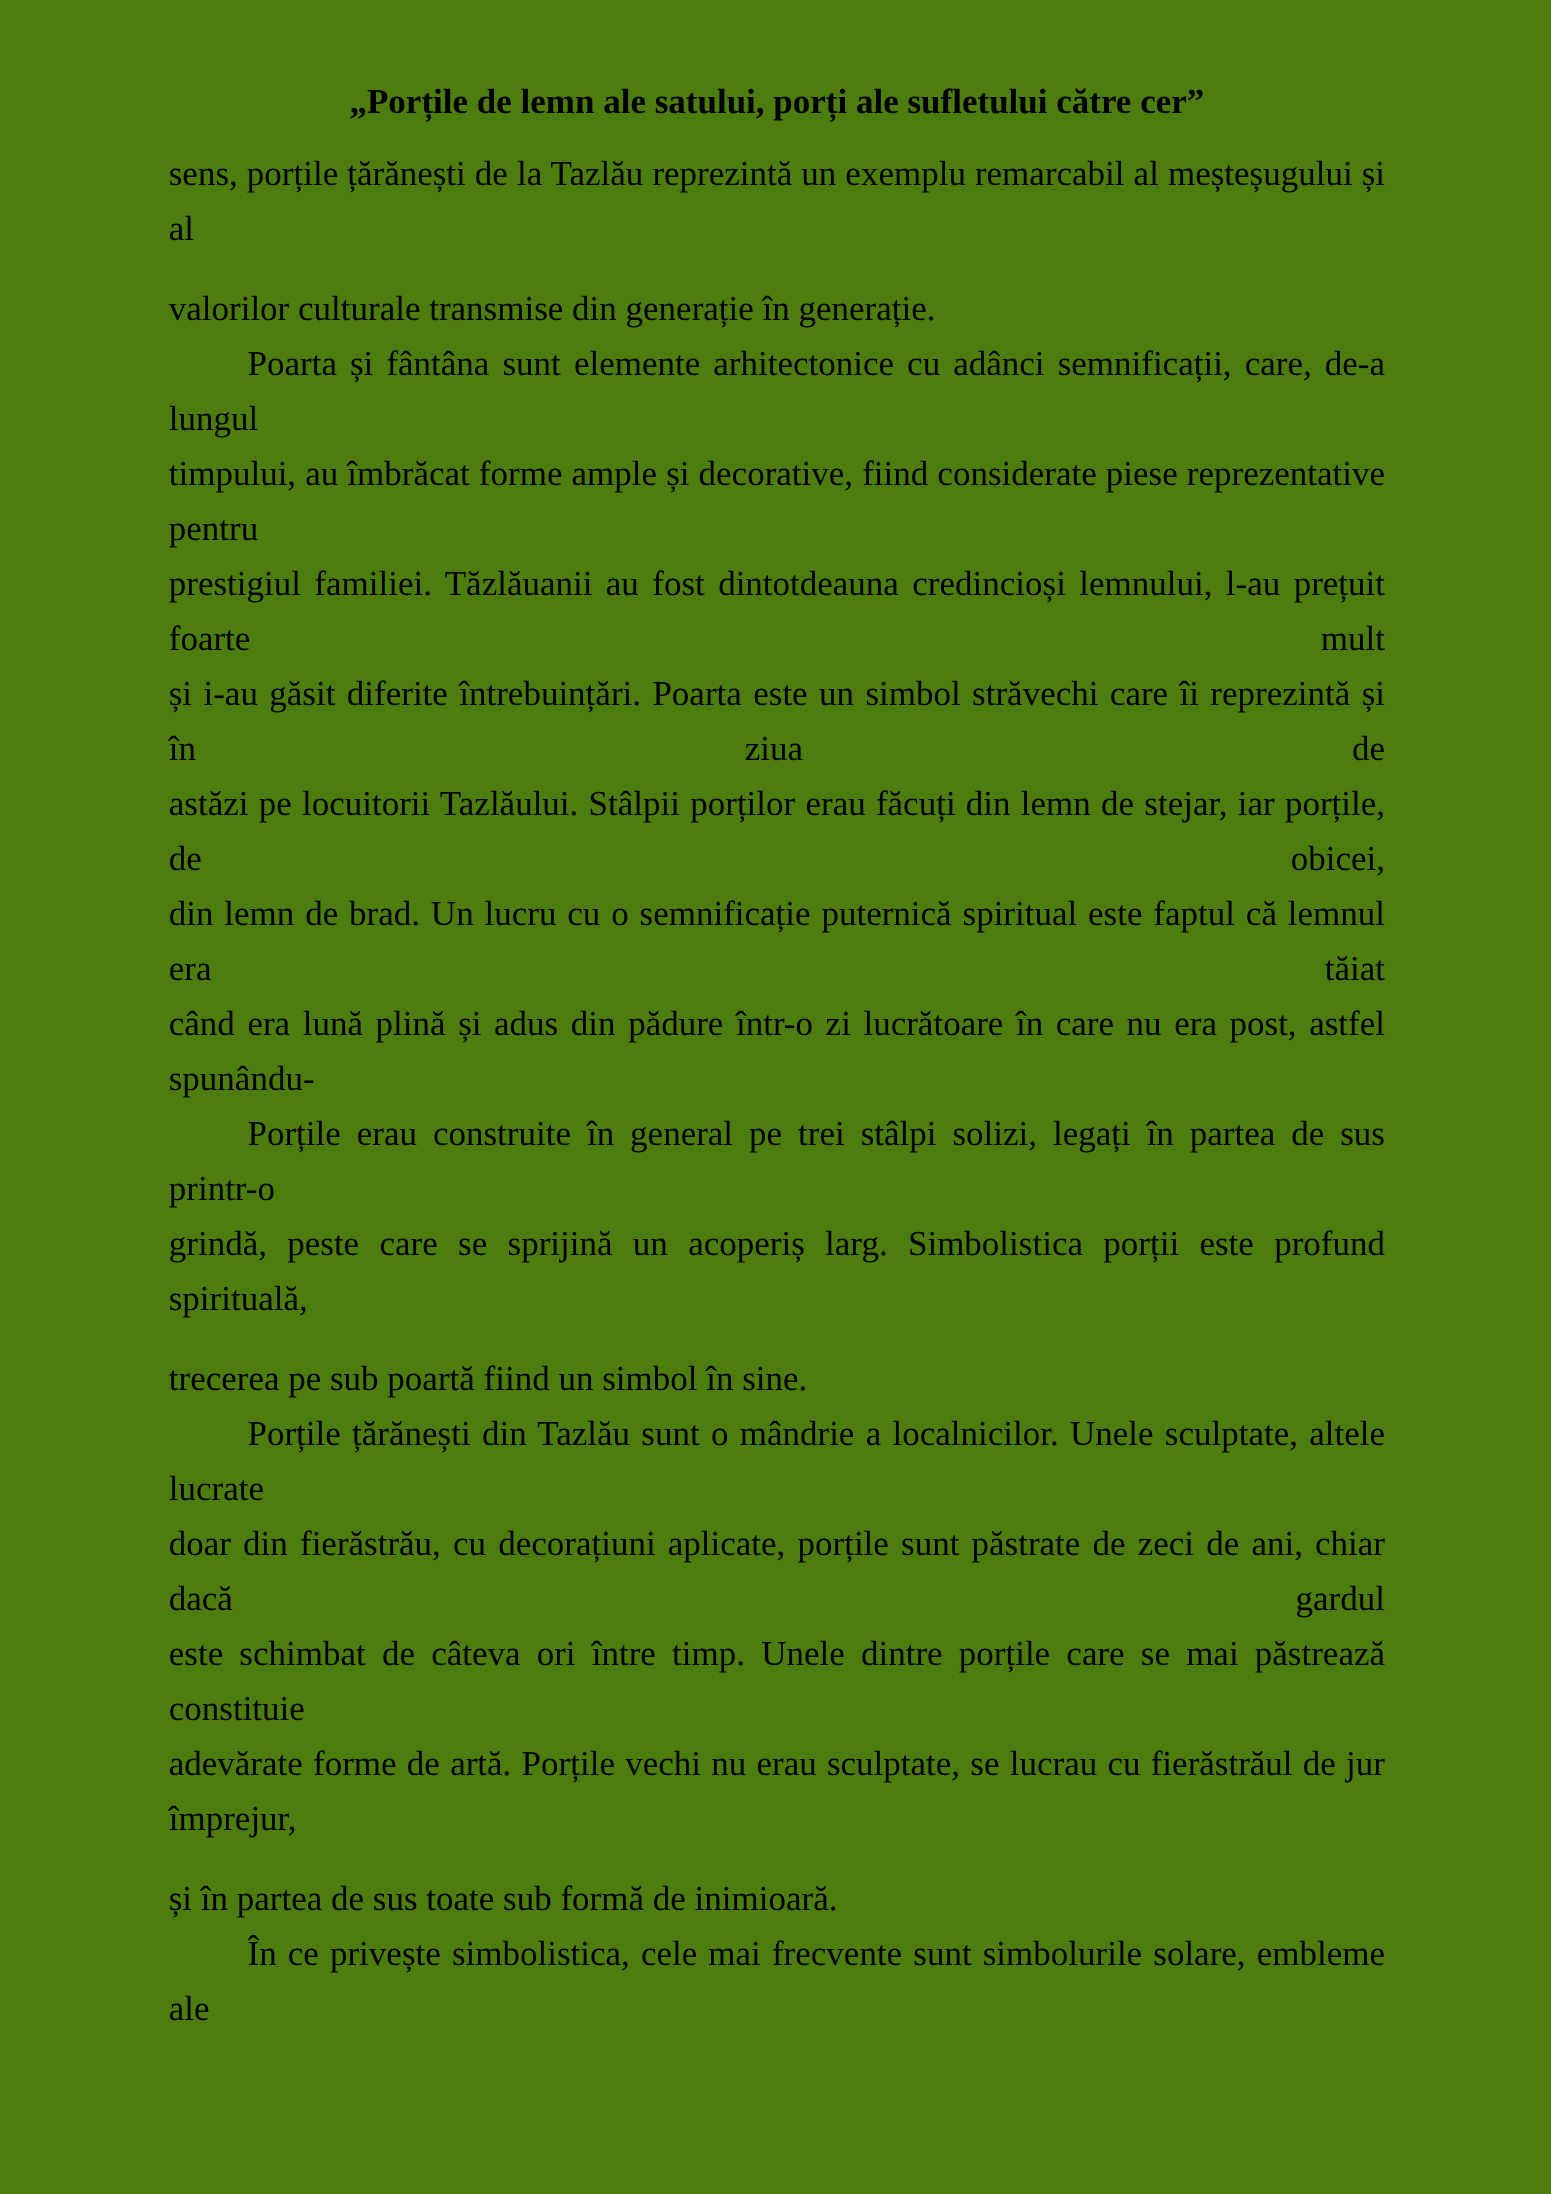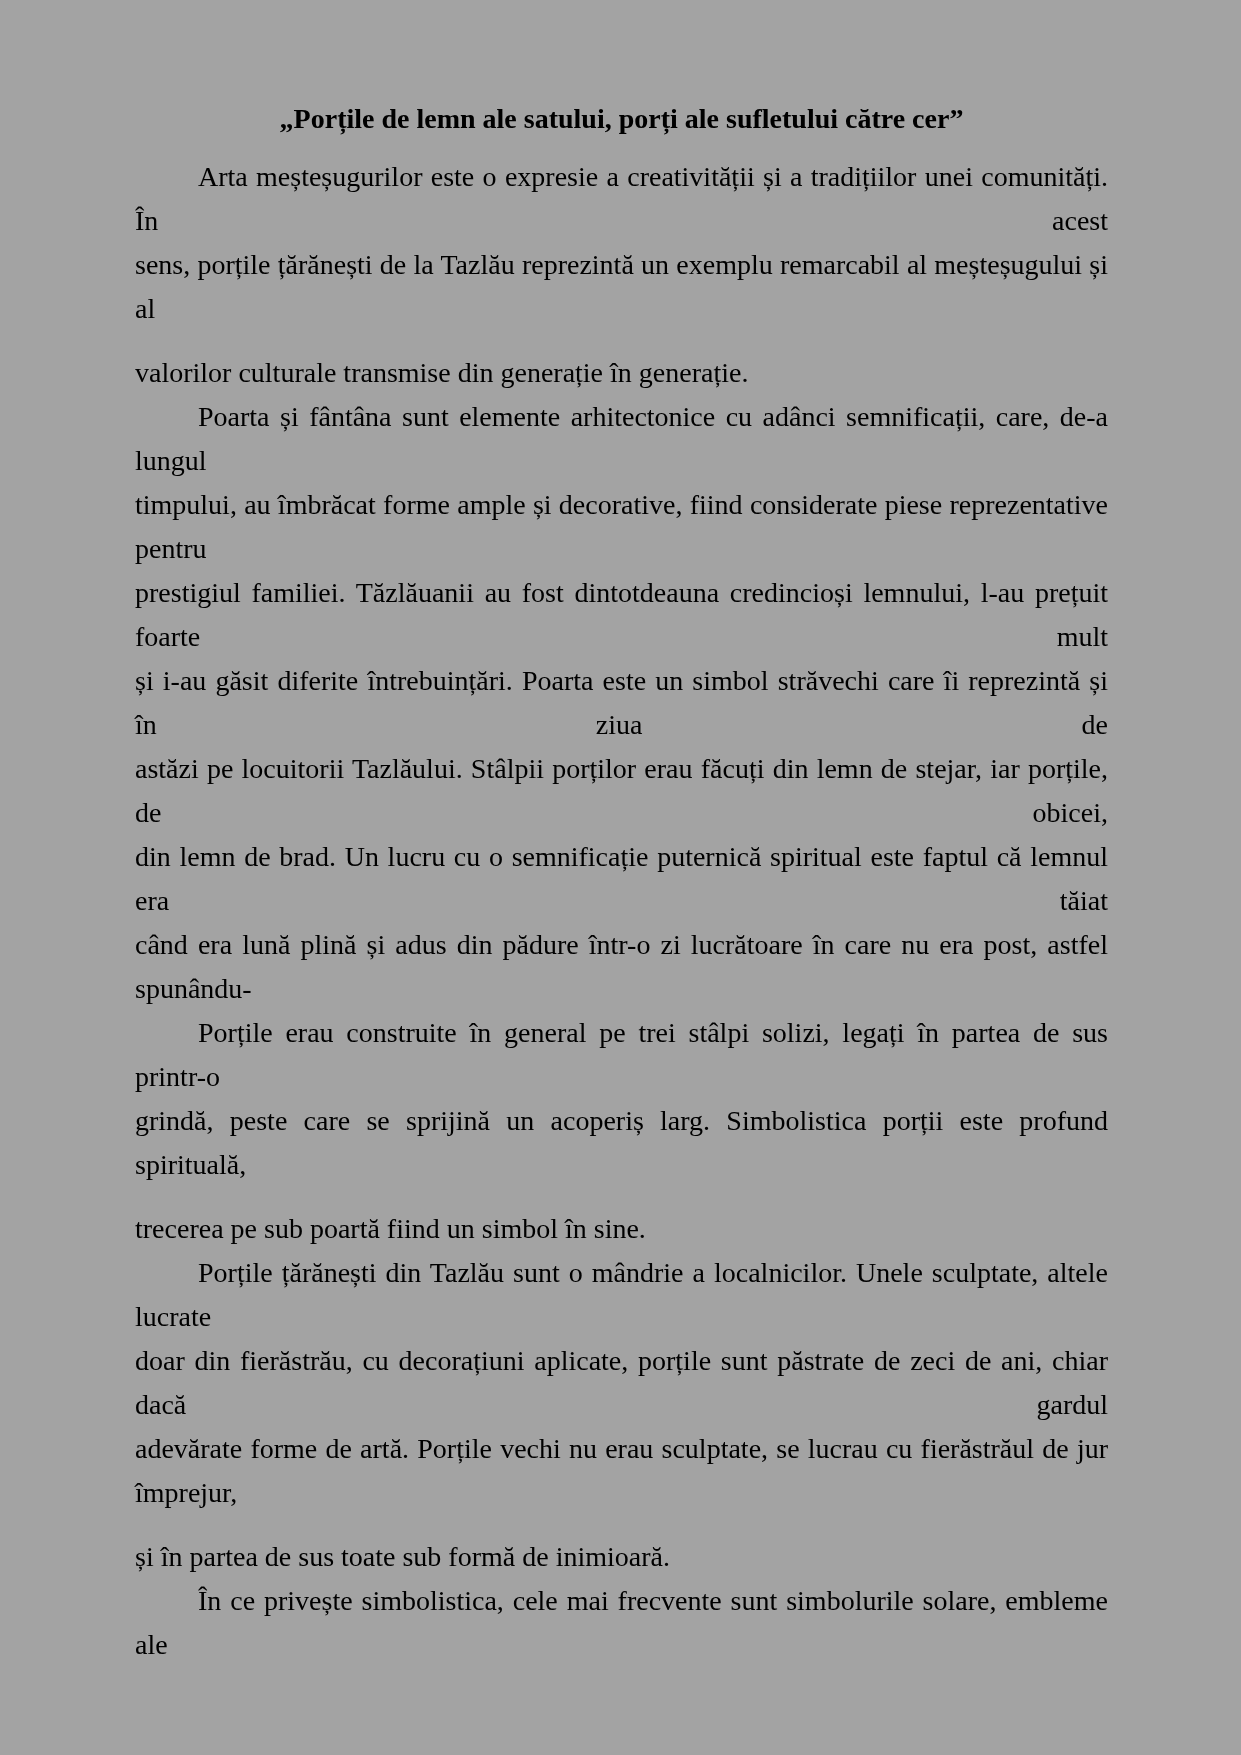--- a/index.html
+++ b/index.html
@@ -4,23 +4,23 @@
 <style>
   html, body {
     margin: 0;
     padding: 0;
     background: #ffffff;
   }
   .page {
     position: relative;
     width: 1241px;
     height: 1755px;
-    background: #a3a3a3;
+    background: #4d7c0f;
     box-sizing: border-box;
-    padding: 97px 133px 0 135px;
+    padding: 60px 133px 0 135px;
     font-family: "Liberation Serif", "DejaVu Serif", serif;
     color: #000000;
     overflow: hidden;
   }
   .doc-title {
     margin: 0;
     font-size: 28px;
     line-height: 44px;
     font-weight: bold;
     text-align: center;
@@ -46,41 +46,41 @@
     margin-top: 20px;
   }
 </style>
 </head>
 <body>
 
 <div class="page">
   <h1 class="doc-title">„Porțile de lemn ale satului, porți ale sufletului către cer”</h1>
   <div class="doc-body">
       <div class="paragraph">
-        <div class="line first">Arta meșteșugurilor este o expresie a creativității și a tradițiilor unei comunități. În acest</div>
         <div class="line">sens, porțile țărănești de la Tazlău reprezintă un exemplu remarcabil al meșteșugului și al</div>
         <div class="line last">valorilor culturale transmise din generație în generație.</div>
       </div>
       <div class="paragraph">
         <div class="line first">Poarta și fântâna sunt elemente arhitectonice cu adânci semnificații, care, de-a lungul</div>
         <div class="line">timpului, au îmbrăcat forme ample și decorative, fiind considerate piese reprezentative pentru</div>
         <div class="line">prestigiul familiei. Tăzlăuanii au fost dintotdeauna credincioși lemnului, l-au prețuit foarte mult</div>
         <div class="line">și i-au găsit diferite întrebuințări. Poarta este un simbol străvechi care îi reprezintă și în ziua de</div>
         <div class="line">astăzi pe locuitorii Tazlăului. Stâlpii porților erau făcuți din lemn de stejar, iar porțile, de obicei,</div>
         <div class="line">din lemn de brad. Un lucru cu o semnificație puternică spiritual este faptul că lemnul era tăiat</div>
         <div class="line">când era lună plină și adus din pădure într-o zi lucrătoare în care nu era post, astfel spunându-</div>
       </div>
       <div class="paragraph">
         <div class="line first">Porțile erau construite în general pe trei stâlpi solizi, legați în partea de sus printr-o</div>
         <div class="line">grindă, peste care se sprijină un acoperiș larg. Simbolistica porții este profund spirituală,</div>
         <div class="line last">trecerea pe sub poartă fiind un simbol în sine.</div>
       </div>
       <div class="paragraph">
         <div class="line first">Porțile țărănești din Tazlău sunt o mândrie a localnicilor. Unele sculptate, altele lucrate</div>
         <div class="line">doar din fierăstrău, cu decorațiuni aplicate, porțile sunt păstrate de zeci de ani, chiar dacă gardul</div>
+        <div class="line">este schimbat de câteva ori între timp. Unele dintre porțile care se mai păstrează constituie</div>
         <div class="line">adevărate forme de artă. Porțile vechi nu erau sculptate, se lucrau cu fierăstrăul de jur împrejur,</div>
         <div class="line last">și în partea de sus toate sub formă de inimioară.</div>
       </div>
       <div class="paragraph">
         <div class="line first">În ce privește simbolistica, cele mai frecvente sunt simbolurile solare, embleme ale</div>
       </div>
     </div>
 </div>
 
 </body></html>

